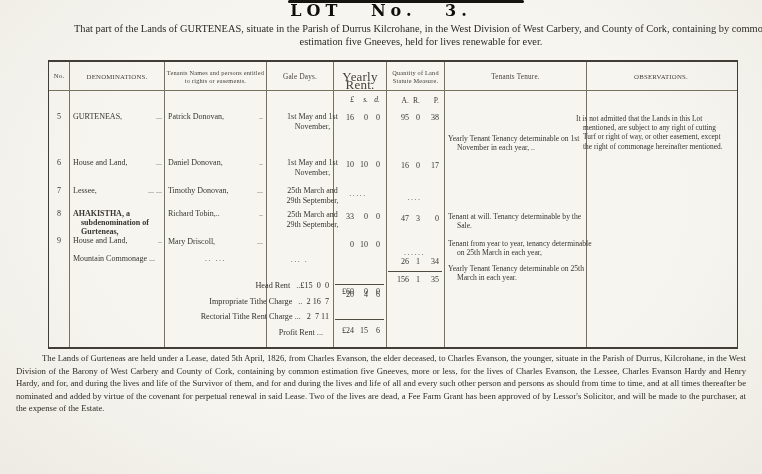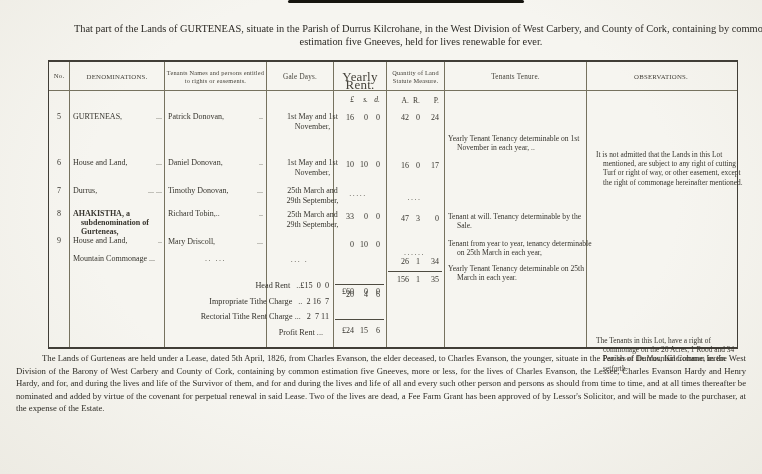--- a/index.html
+++ b/index.html
@@ -26,34 +26,35 @@
   .gale{left:220px;width:61px;text-align:center;margin-left:13px;}
   .fig{position:absolute;display:flex;font-size:8px;color:#37352e;}
   .fig span{text-align:right;}
   .rent{left:285px;width:48px;}
   .rent span:nth-child(1){width:20px;}.rent span:nth-child(2){width:14px;}.rent span:nth-child(3){width:12px;}
   .qty{left:339px;width:53px;}
   .qty span:nth-child(1){width:21px;}.qty span:nth-child(2){width:11px;}.qty span:nth-child(3){width:19px;}
   .units{font-style:italic;font-size:7.6px;color:#3b382f;}
   .cdots{position:absolute;text-align:center;font-size:8px;letter-spacing:1.5px;color:#4a473e;}
   .tenure-cell{left:399px;width:136px;font-size:7.6px;line-height:9.3px;padding-left:9px;text-indent:-9px;margin-top:20px;}
-  .obs{left:547px;width:143px;font-size:7.4px;line-height:9.2px;padding-left:7px;text-indent:-7px;margin-top:36px;}
+  .obs{left:527px;width:143px;font-size:7.4px;line-height:9.2px;padding-left:7px;text-indent:-7px;}
   .sumline{position:absolute;right:408px;text-align:right;font-size:8.2px;color:#33312b;}
   .sumline .amt{white-space:pre;margin-left:6px;}
   .footer-par{position:absolute;left:16px;top:352px;width:730px;font-size:8.7px;line-height:12.6px;
         text-align:justify;text-indent:26px;color:#2f2d27;}
   .dots{color:#4a473e;}
 </style>
 </head>
 <body>
 
 <div class="page">
 
   <div class="scan-edge"></div>
 
+  <div class="lot-title">LOT  No.  3.</div>
   <div class="subtitle">That part of the Lands of GURTENEAS, situate in the Parish of Durrus Kilcrohane, in the West Division of West Carbery, and County of Cork, containing by common estimation five Gneeves, held for lives renewable for ever.</div>
 
   <div class="tbl">
 
     <div class="vline" style="left:20px"></div>
     <div class="vline" style="left:115px"></div>
     <div class="vline" style="left:217px"></div>
     <div class="vline" style="left:284px"></div>
     <div class="vline" style="left:337px"></div>
     <div class="vline" style="left:395px"></div>
@@ -89,23 +90,23 @@
       <span>Patrick Donovan,</span>
         <span class="dots">..</span>
     </div>
     <div class="cell gale" style="top:50px">1st May and 1st November,</div>
     <div class="fig rent" style="top:51px">
       <span>16</span>
         <span>0</span>
         <span>0</span>
     </div>
     <div class="fig qty" style="top:51px">
-      <span>42</span>
-        <span>0</span>
-        <span>24</span>
+      <span>95</span>
+        <span>0</span>
+        <span>38</span>
     </div>
     <div class="cell tenure-cell" style="top:52px">Yearly Tenant Tenancy determinable on 1st November in each year,  ..</div>
     <div class="cell obs" style="top:52px">It is not admitted that the Lands in this Lot mentioned, are subject to any right of cutting Turf or right of way, or other easement, except the right of commonage hereinafter mentioned.</div>
 
     <div class="cell no-cell" style="top:96px">6</div>
     <div class="cell denom" style="top:96px">
       <span>House and Land,</span>
         <span class="dots">...</span>
     </div>
     <div class="cell ten" style="top:96px">
@@ -119,21 +120,21 @@
         <span>0</span>
     </div>
     <div class="fig qty" style="top:99px">
       <span>16</span>
         <span>0</span>
         <span>17</span>
     </div>
 
     <div class="cell no-cell" style="top:124px">7</div>
     <div class="cell denom" style="top:124px">
-      <span>Durrus,</span>
+      <span>Lessee,</span>
         <span class="dots">...  ...</span>
     </div>
     <div class="cell ten" style="top:124px">
       <span>Timothy Donovan,</span>
         <span class="dots">...</span>
     </div>
     <div class="cell gale" style="top:124px">25th March and 29th September,</div>
     <div class="cdots" style="left:285px;width:48px;top:127px">.....</div>
     <div class="cdots" style="left:339px;width:53px;top:131px">....</div>
     <div class="cell tenure-cell" style="top:130px">Tenant at will.  Tenancy determinable by the Sale.</div>
@@ -216,18 +217,17 @@
         <span>4</span>
         <span>6</span>
     </div>
     <div class="rule" style="left:286px;width:49px;top:257px"></div>
     <div class="fig rent" style="top:264px">
       <span>£24</span>
         <span>15</span>
         <span>6</span>
     </div>
 
-    <div class="cell obs" style="top:238px">The Tenants in this Lot, have a right of commonage on the 26 Acres, 1 Rood and 34 Perches of the Mountain Common herein setforth.</div>
   </div>
 
   <div class="footer-par">The Lands of Gurteneas are held under a Lease, dated 5th April, 1826, from Charles Evanson, the elder deceased, to Charles Evanson, the younger, situate in the Parish of Durrus, Kilcrohane, in the West Division of the Barony of West Carbery and County of Cork, containing by common estimation five Gneeves, more or less, for the lives of Charles Evanson, the Lessee, Charles Evanson Hardy and Henry Hardy, and for, and during the lives and life of the Survivor of them, and for and during the lives and life of all and every such other person and persons as should from time to time, and at all times thereafter be nominated and added by virtue of the covenant for perpetual renewal in said Lease.  Two of the lives are dead, a Fee Farm Grant has been approved of by Lessor's Solicitor, and will be made to the purchaser, at the expense of the Estate.</div>
 
 </div>
 
 </body></html>

